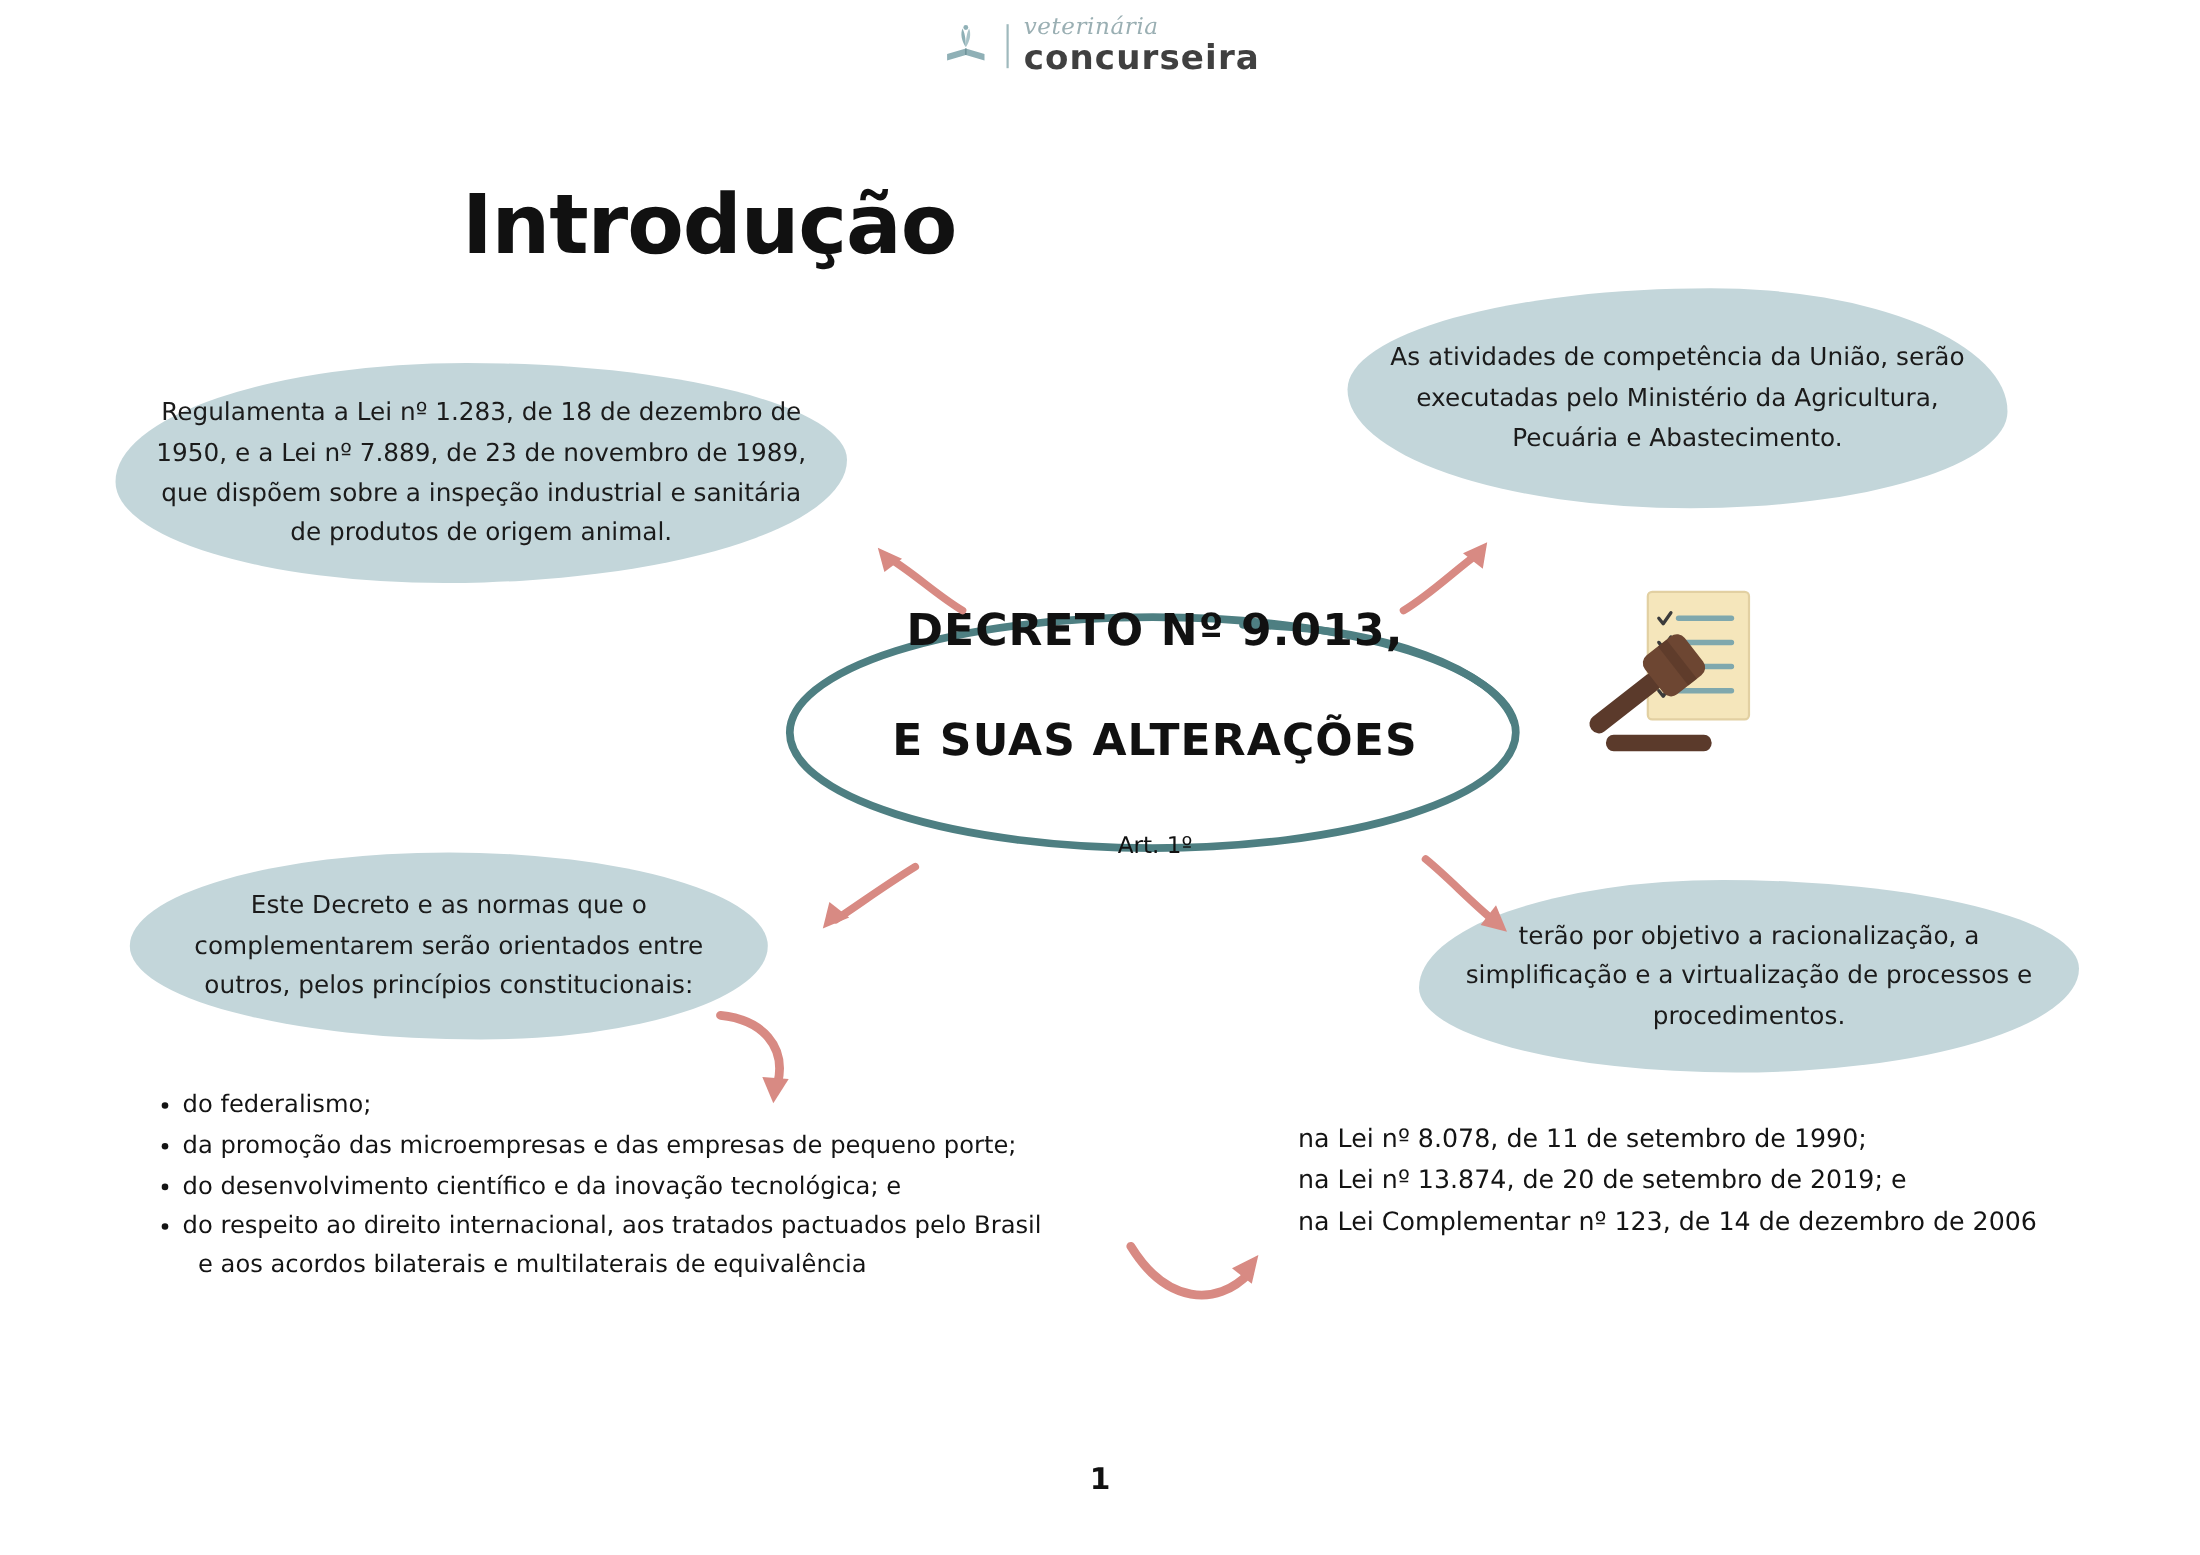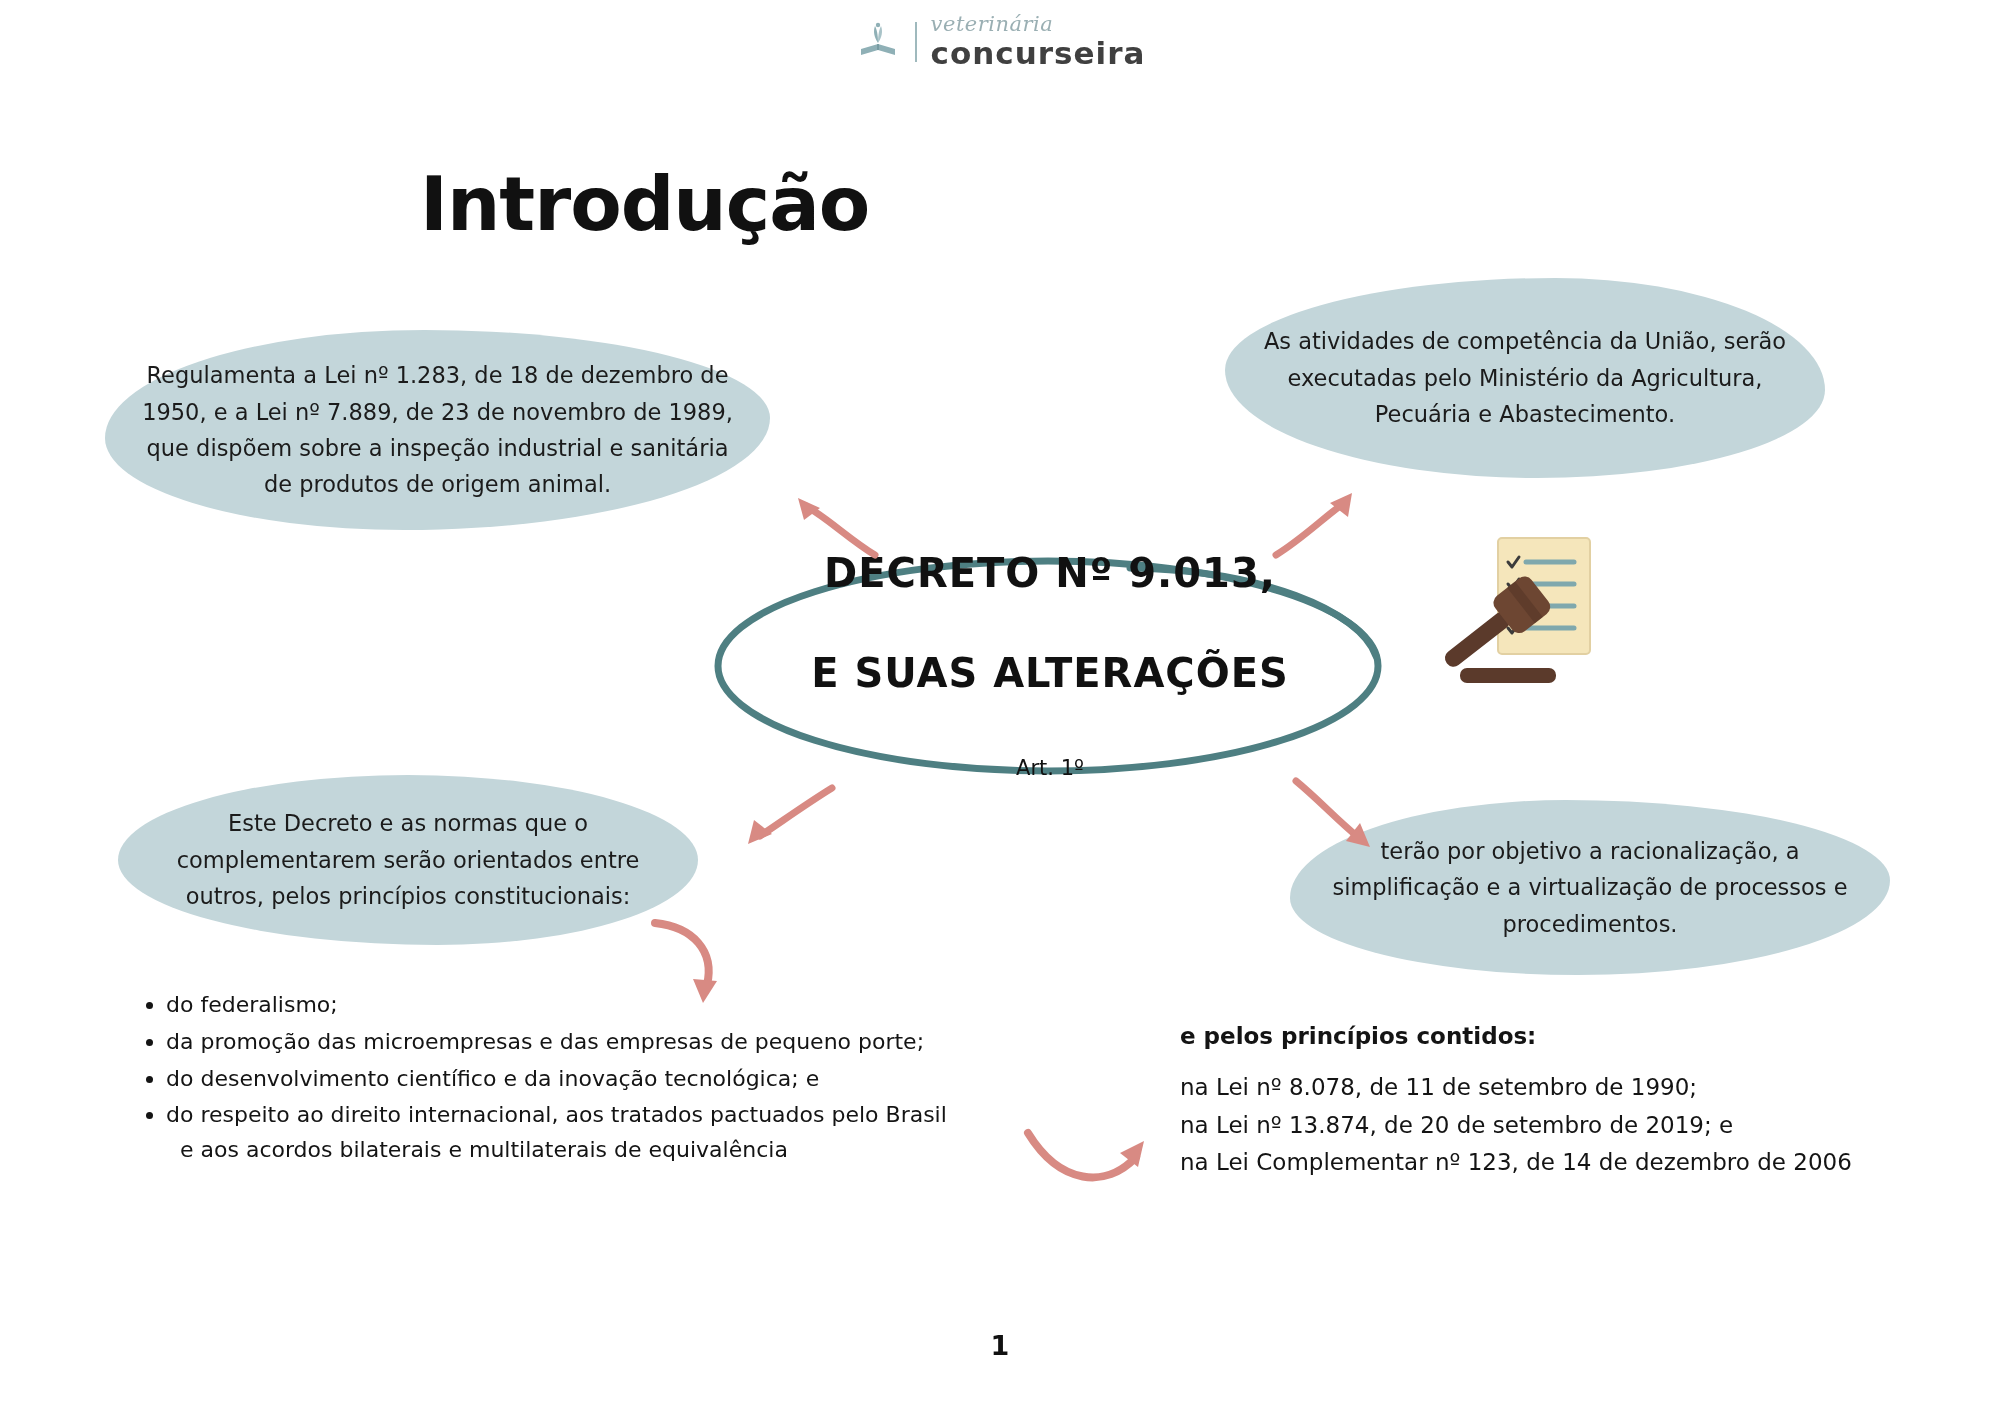--- a/index.html
+++ b/index.html
@@ -86,21 +86,21 @@
     line-height: 1.62;
     color: #1b1b1b;
     font-family: "DejaVu Sans", sans-serif;
   }
   .cloud-a { border-radius: 48% 52% 55% 45% / 54% 44% 56% 46%; }
   .cloud-b { border-radius: 55% 45% 48% 52% / 46% 56% 44% 54%; }
   .cloud-c { border-radius: 50% 50% 45% 55% / 50% 50% 50% 50%; }
   .cloud-d { border-radius: 46% 54% 52% 48% / 56% 46% 54% 44%; }
 
   #cloud-regulamenta { left: 105px; top: 330px;  width: 665px; height: 200px; }
-  #cloud-uniao      { left: 1225px; top: 278px; width: 600px; height: 200px; }
+  #cloud-uniao      { left: 1225px; top: 262px; width: 600px; height: 200px; }
   #cloud-decreto    { left: 118px;  top: 775px;  width: 580px; height: 170px; }
   #cloud-objetivo   { left: 1290px; top: 800px;  width: 600px; height: 175px; }
 
   
   .center-ellipse {
     position: absolute;
     left: 700px;
     top: 548px;
     width: 700px;
     height: 232px;
@@ -292,19 +292,18 @@
     <li>da promoção das microempresas e das empresas de pequeno porte;</li>
     <li>do desenvolvimento científico e da inovação tecnológica; e</li>
     <li>
       <span>do respeito ao direito internacional, aos tratados pactuados pelo Brasil</span>
       <span class="cont">e aos acordos bilaterais e multilaterais de equivalência</span>
     </li>
   </ul>
 </div>
 
 <div class="right-text">
-  <div class="lead">e pelos princípios contidos:</div>
   <div class="line">na Lei nº 8.078, de 11 de setembro de 1990;</div>
   <div class="line">na Lei nº 13.874, de 20 de setembro de 2019; e</div>
   <div class="line">na Lei Complementar nº 123, de 14 de dezembro de 2006</div>
 </div>
 
 <div class="page-number">1</div>
 
 </body></html>

